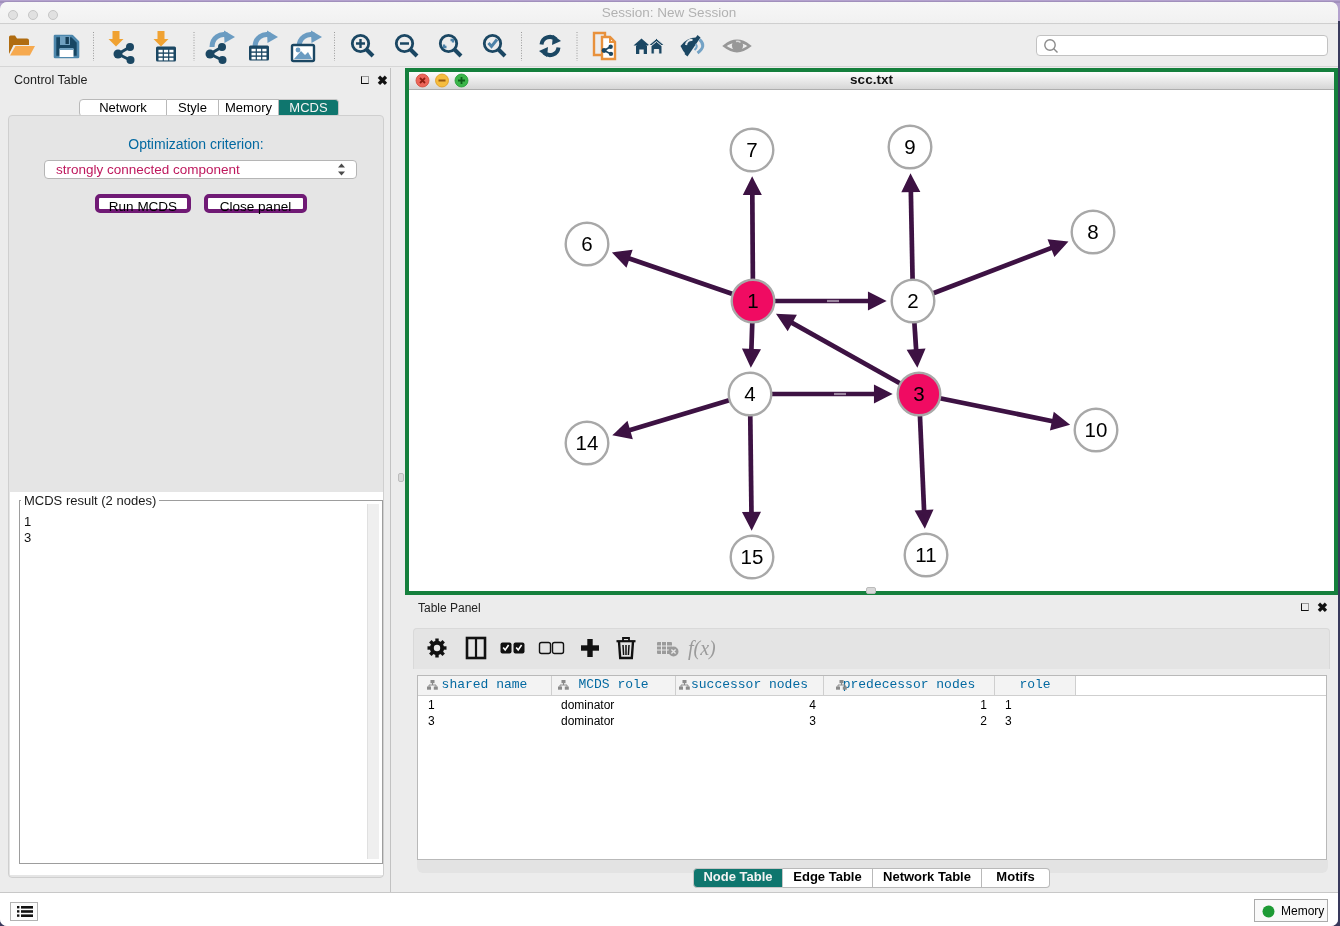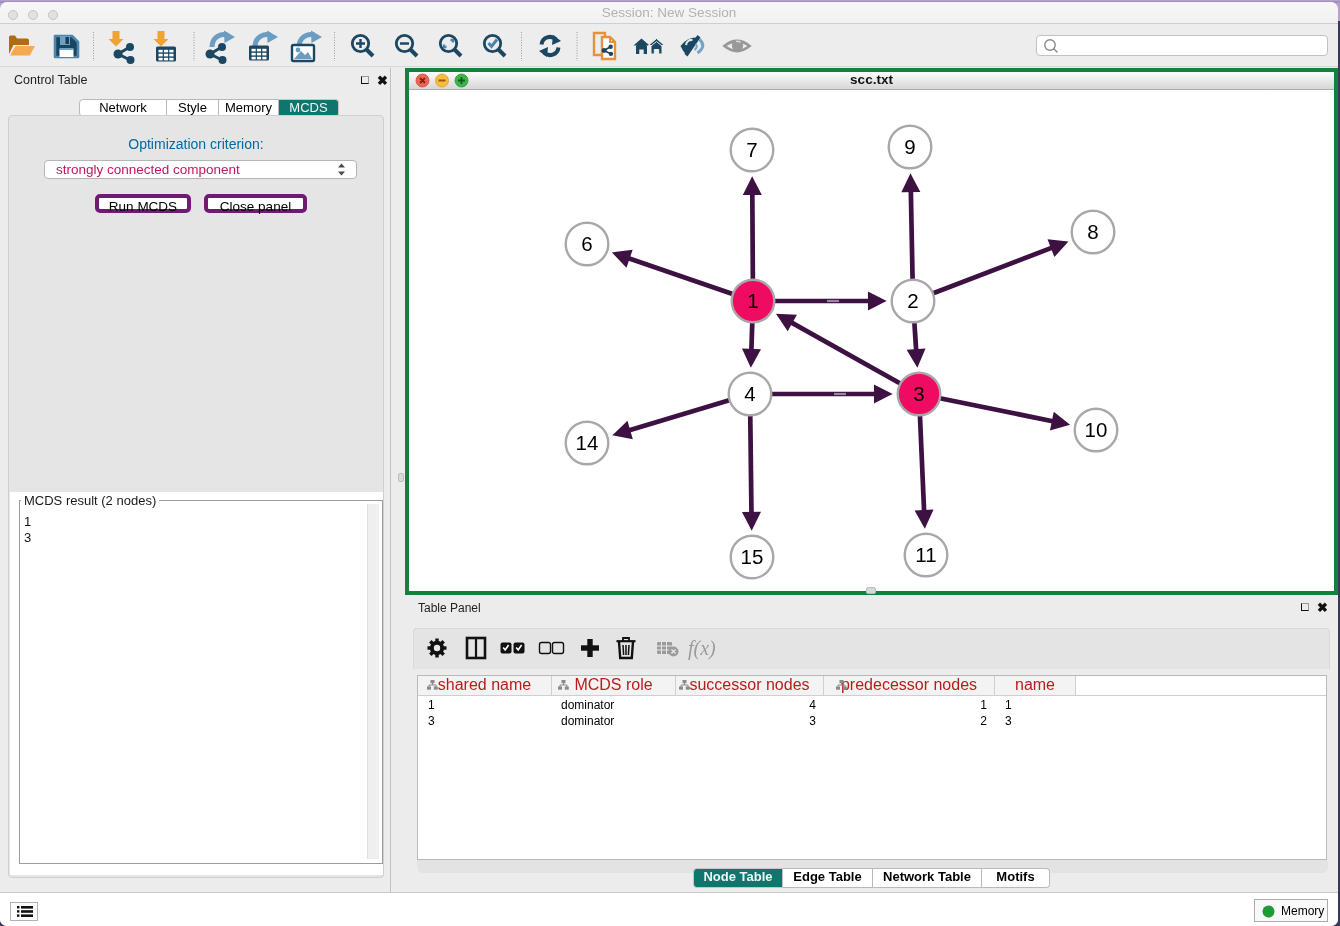--- a/index.html
+++ b/index.html
@@ -62,22 +62,22 @@
   font-size:13.5px; font-weight:bold; color:#111; }
 
 #tpanel { position:absolute; left:405px; top:593px; width:933px; height:297px;
   background:#ececec; }
 #tpanel-title { position:absolute; left:13px; top:6px; font-size:12px; color:#222; }
 #ttoolbar { position:absolute; left:8px; top:33px; width:917px; height:41px;
   background:#e4e4e4; border:1px solid #d9d9d9; border-bottom:none; border-radius:4px 4px 0 0; }
 #ttable { position:absolute; left:12px; top:80px; width:910px; height:185px;
   background:#fff; border:1px solid #b9b9b9; }
 .th { position:absolute; top:0; height:19px; background:#f3f3f3;
-  border-right:1px solid #cfcfcf; font-size:16px; color:#b91c1c; text-align:center;
-  line-height:18px; }
+  border-right:1px solid #cfcfcf; font-size:13px; color:#0369a1; text-align:center;
+  line-height:18px;font-family:Liberation Mono, monospace; }
 .thicon { position:absolute; top:4px; }
 #thead-line { position:absolute; left:0; top:19px; width:100%; height:1px; background:#cfcfcf; }
 .td { position:absolute; font-size:12px; color:#000; line-height:16px; }
 #tabstrip { position:absolute; left:12px; top:265px; width:911px; height:13px;
   background:#e3e3e3; border-radius:0 0 6px 6px; }
 
 #statusbar { position:absolute; left:0; top:890px; width:100%; height:42px;
   background:#ffffff; border-top:1px solid #c8c8c8; }
 #listbtn { position:absolute; left:10px; top:9px; width:28px; height:19px;
   background:#fcfcfc; border:1px solid #b2b2b2; }
@@ -428,21 +428,21 @@
           </svg>shared name</div>
       <div class="th" style="left:134px; width:124px;"><svg class="thicon" width="11" height="10" style="left:6px;">
             <use href="#treeicon"></use>
           </svg>MCDS role</div>
       <div class="th" style="left:258px; width:148px;"><svg class="thicon" width="11" height="10" style="left:3px;">
             <use href="#treeicon"></use>
           </svg>successor nodes</div>
       <div class="th" style="left:406px; width:171px;"><svg class="thicon" width="11" height="10" style="left:12px;">
             <use href="#treeicon"></use>
           </svg>predecessor nodes</div>
-      <div class="th" style="left:577px; width:81px;">name</div>
+      <div class="th" style="left:577px; width:81px;">role</div>
       <div id="thead-line"></div>
       <div class="td" style="left:10px; top:21px;">1</div>
       <div class="td" style="left:143px; top:21px;">dominator</div>
       <div class="td" style="left:258px; top:21px; width:140px; text-align:right;">4</div>
       <div class="td" style="left:406px; top:21px; width:163px; text-align:right;">1</div>
       <div class="td" style="left:587px; top:21px;">1</div>
       <div class="td" style="left:10px; top:37px;">3</div>
       <div class="td" style="left:143px; top:37px;">dominator</div>
       <div class="td" style="left:258px; top:37px; width:140px; text-align:right;">3</div>
       <div class="td" style="left:406px; top:37px; width:163px; text-align:right;">2</div>

